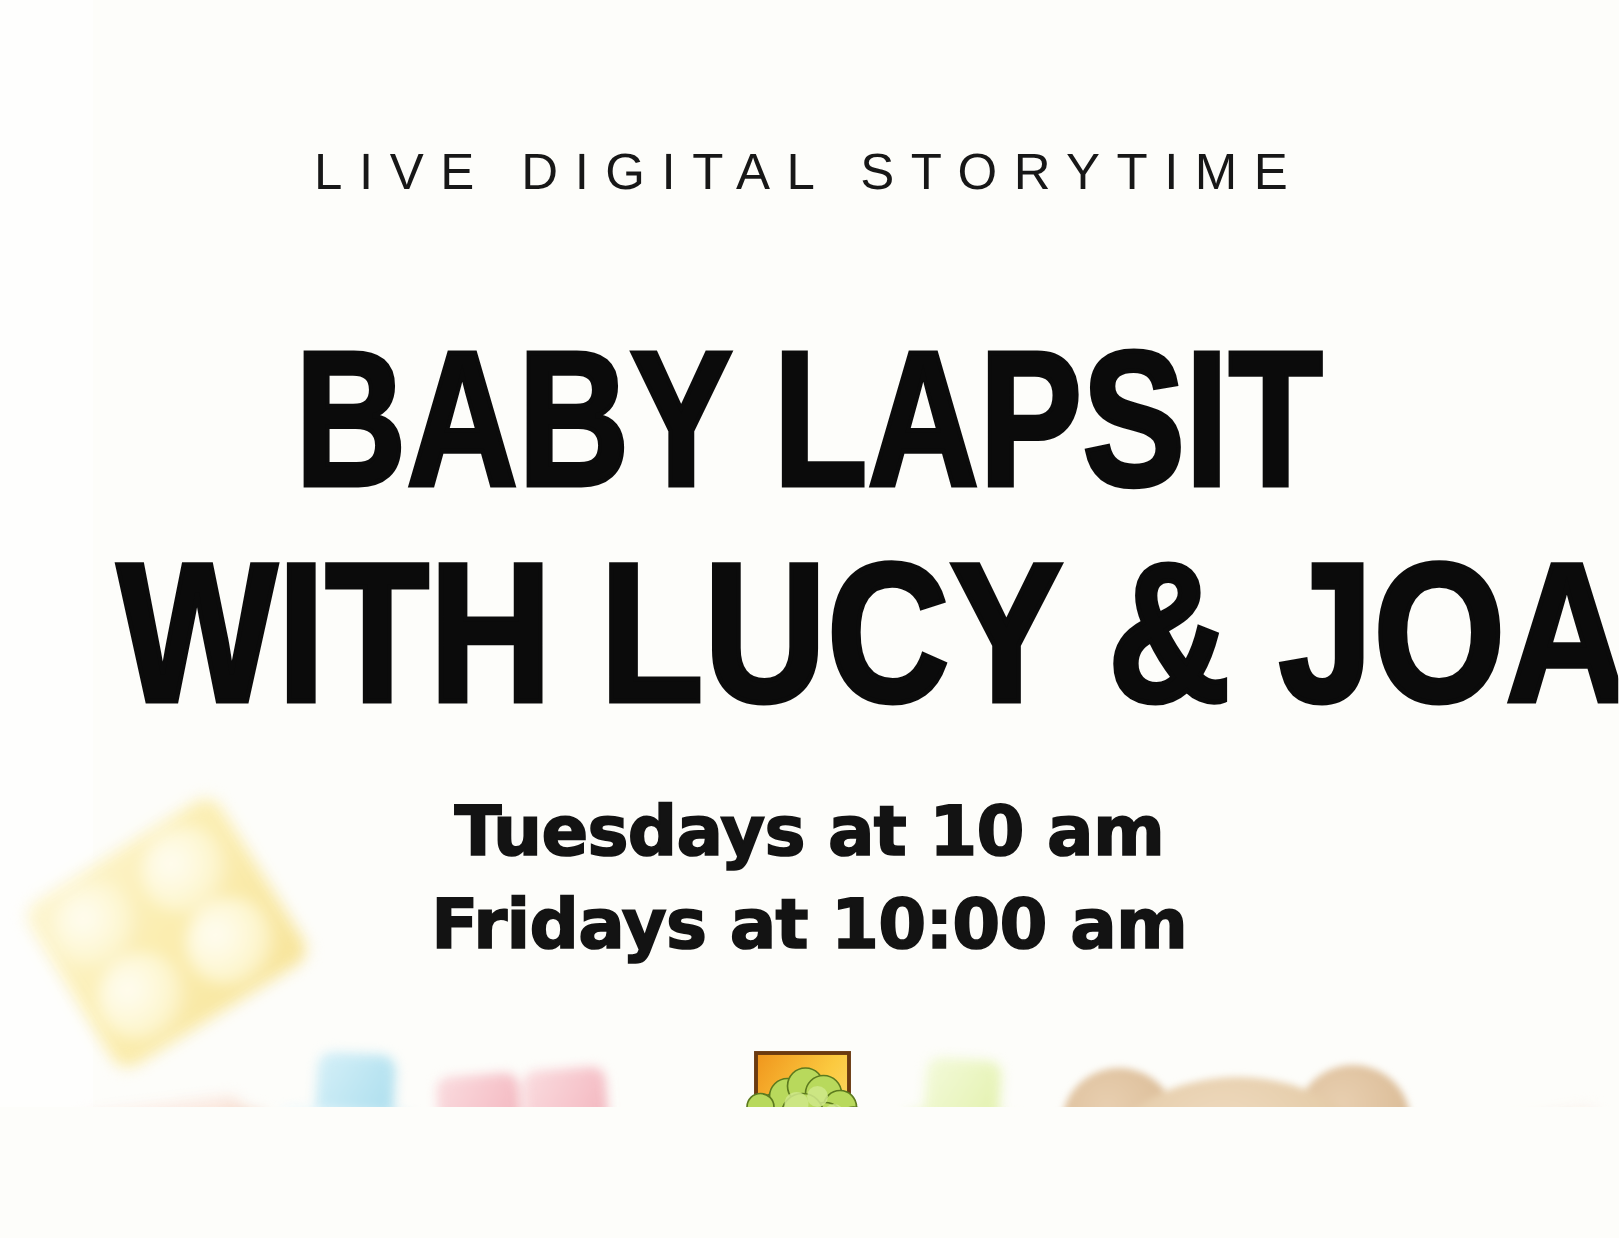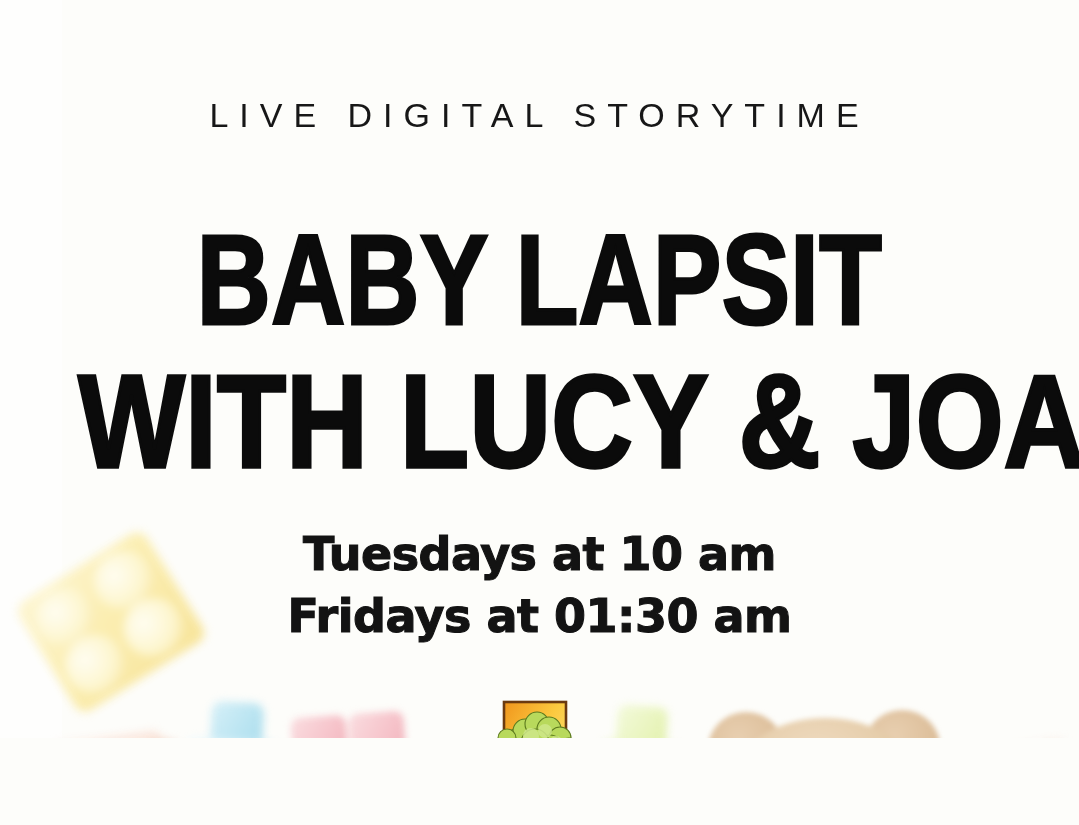--- a/index.html
+++ b/index.html
@@ -279,21 +279,21 @@
 
   <div class="eyebrow">LIVE DIGITAL STORYTIME</div>
 
   <div class="headline">
     <span class="hl-line line1">BABY LAPSIT</span>
     <span class="hl-line line2">WITH LUCY &amp; JOANNE</span>
   </div>
 
   <div class="schedule">
     <span class="sch-line">Tuesdays at 10 am</span>
-    <span class="sch-line">Fridays at 01:30 am</span>
+    <span class="sch-line">Fridays at 10:00 am</span>
   </div>
 
   <div class="toy lego-yellow">
     <div class="body"></div>
     <div class="stud s1"></div>
     <div class="stud s2"></div>
     <div class="stud s3"></div>
     <div class="stud s4"></div>
   </div>
 

